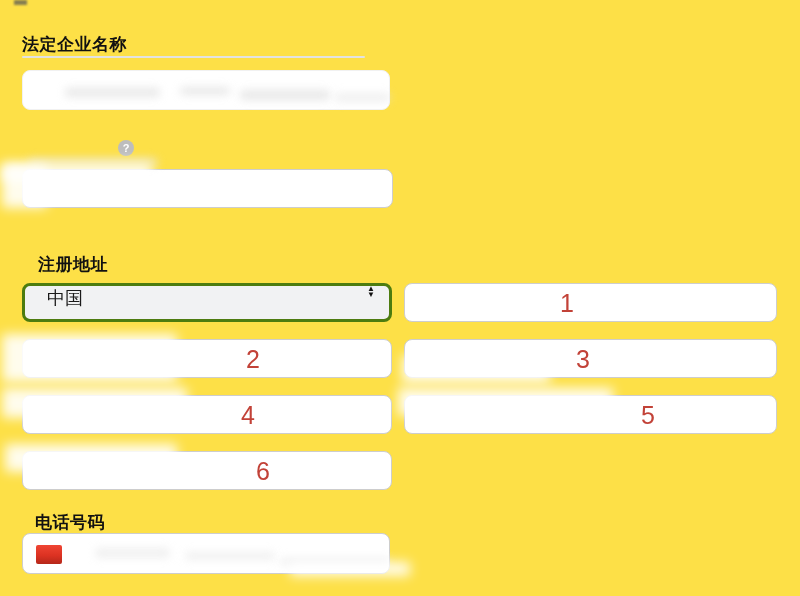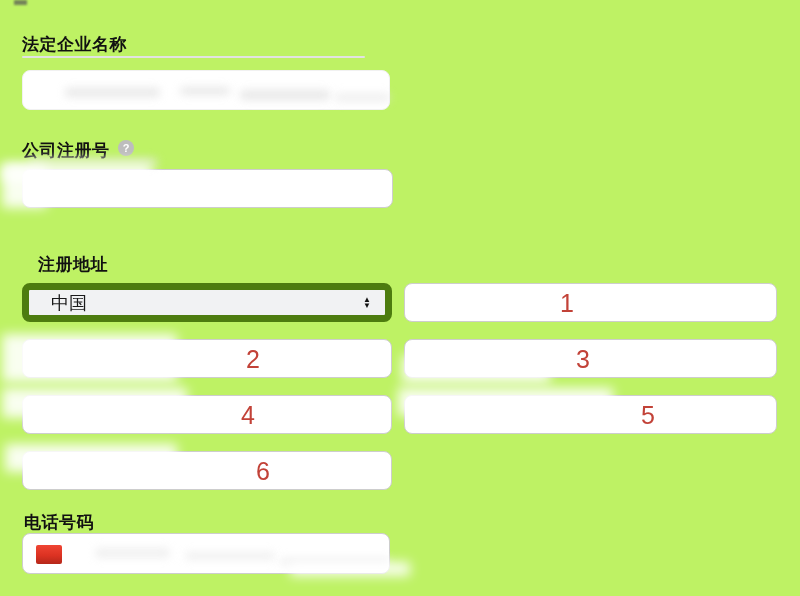--- a/index.html
+++ b/index.html
@@ -2,21 +2,21 @@
 <html><head>
 <meta charset="utf-8">
 <style>
   * { box-sizing: border-box; margin: 0; padding: 0; }
   html, body { background: #ffffff; }
   body { font-family: "Liberation Sans", "DejaVu Sans", sans-serif; }
   .canvas {
     position: relative;
     width: 800px;
     height: 596px;
-    background: #bef264;
+    background: #fde047;
     overflow: hidden;
   }
   .lbl {
     position: absolute;
     font-size: 17px;
     font-weight: 700;
     color: #111111;
     letter-spacing: 0.5px;
     white-space: nowrap;
   }
@@ -40,24 +40,23 @@
     position: absolute;
     height: 2px;
     background: #e2e2e2;
     border-radius: 1px;
   }
   .select {
     position: absolute;
     left: 22px; top: 283px;
     width: 370px; height: 39px;
     background: #f1f2f3;
-    border: 7px solid #4d7c0f;
+    border: 3px solid #4d7c0f;
     border-radius: 8px;
     display: flex;
-    align-items: center;
     cursor: pointer;
   }
   .select-value {
     font-size: 18px;
     color: #1a1a1a;
     padding-left: 22px;
     flex: 1;
   }
   .carets {
     display: flex;
@@ -134,21 +133,20 @@
   <div class="artifact"></div>
 
   <div class="lbl" style="left:22px; top:33px;">法定企业名称</div>
   <div class="underline" style="left:22px; top:56px; width:343px;"></div>
   <div class="ghost" style="left:22px; top:70px; width:368px; height:40px;"></div>
   <div class="blob" style="left:65px; top:88px; width:95px; height:9px;"></div>
   <div class="blob" style="left:180px; top:87px; width:50px; height:8px;"></div>
   <div class="blob" style="left:240px; top:90px; width:90px; height:10px;"></div>
   <div class="blob light" style="left:335px; top:93px; width:55px; height:9px;"></div>
 
-  <div class="lbl" style="left:22px; top:139px;">公司注册号</div>
   <div class="help">
     <span>?</span>
   </div>
   <input class="inp" style="left: 22px; top: 169px; width: 371px; height: 39px;">
   <div class="wash" style="left:2px; top:163px; width:150px; height:18px;"></div>
   <div class="wash" style="left:2px; top:166px; width:45px; height:42px;"></div>
   <div class="blob light" style="left:28px; top:158px; width:130px; height:8px;"></div>
 
   <div class="lbl" style="left:38px; top:253px;">注册地址</div>
 
@@ -173,21 +171,21 @@
   <div class="wash" style="left:398px; top:388px; width:215px; height:28px;"></div>
   <div class="wash" style="left:5px; top:444px; width:172px; height:28px;"></div>
 
   <div class="num" style="left:550px; top:289px;">1</div>
   <div class="num" style="left:236px; top:345px;">2</div>
   <div class="num" style="left:566px; top:345px;">3</div>
   <div class="num" style="left:231px; top:401px;">4</div>
   <div class="num" style="left:631px; top:401px;">5</div>
   <div class="num" style="left:246px; top:457px;">6</div>
 
-  <div class="lbl" style="left:24px; top:511px;">电话号码</div>
+  <div class="lbl" style="left:35px; top:511px;">电话号码</div>
   <input class="inp" style="left: 22px; top: 533px; width: 368px; height: 41px; padding-left: 48px;">
   <div class="flag"></div>
   <div class="blob light" style="left:95px; top:548px; width:75px; height:10px;"></div>
   <div class="blob light" style="left:185px; top:552px; width:90px; height:8px;"></div>
   <div class="blob light" style="left:280px; top:558px; width:110px; height:7px;"></div>
   <div class="wash" style="left:290px; top:562px; width:120px; height:14px;"></div>
 
 </div>
 
 </body></html>

